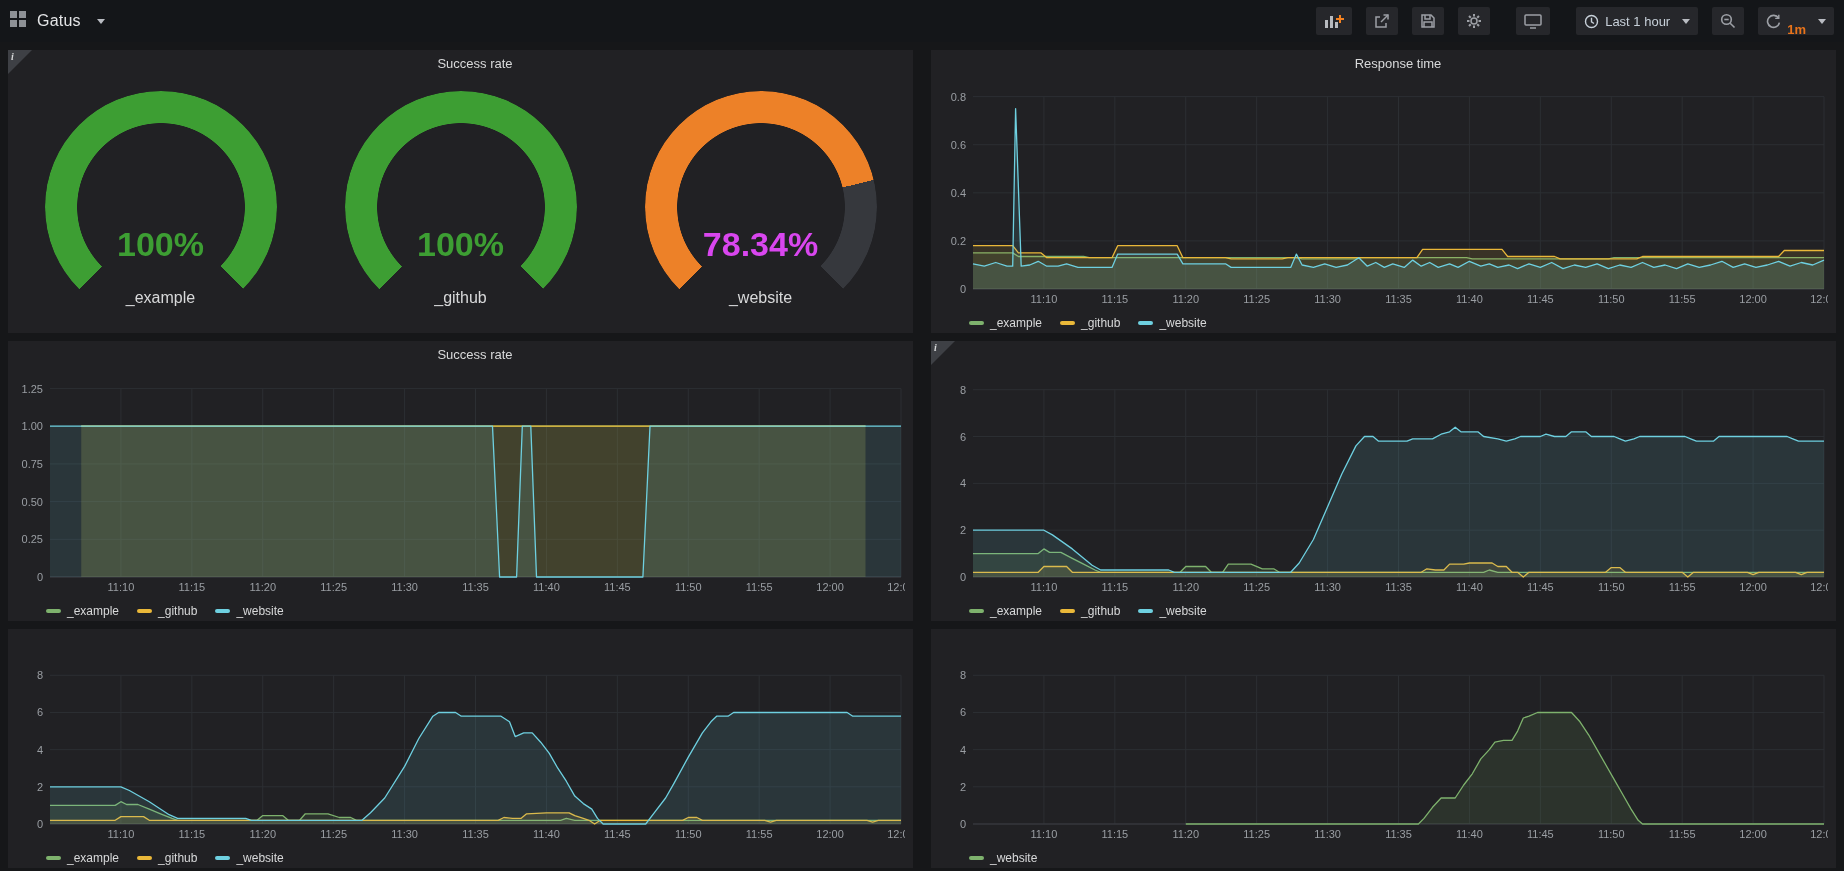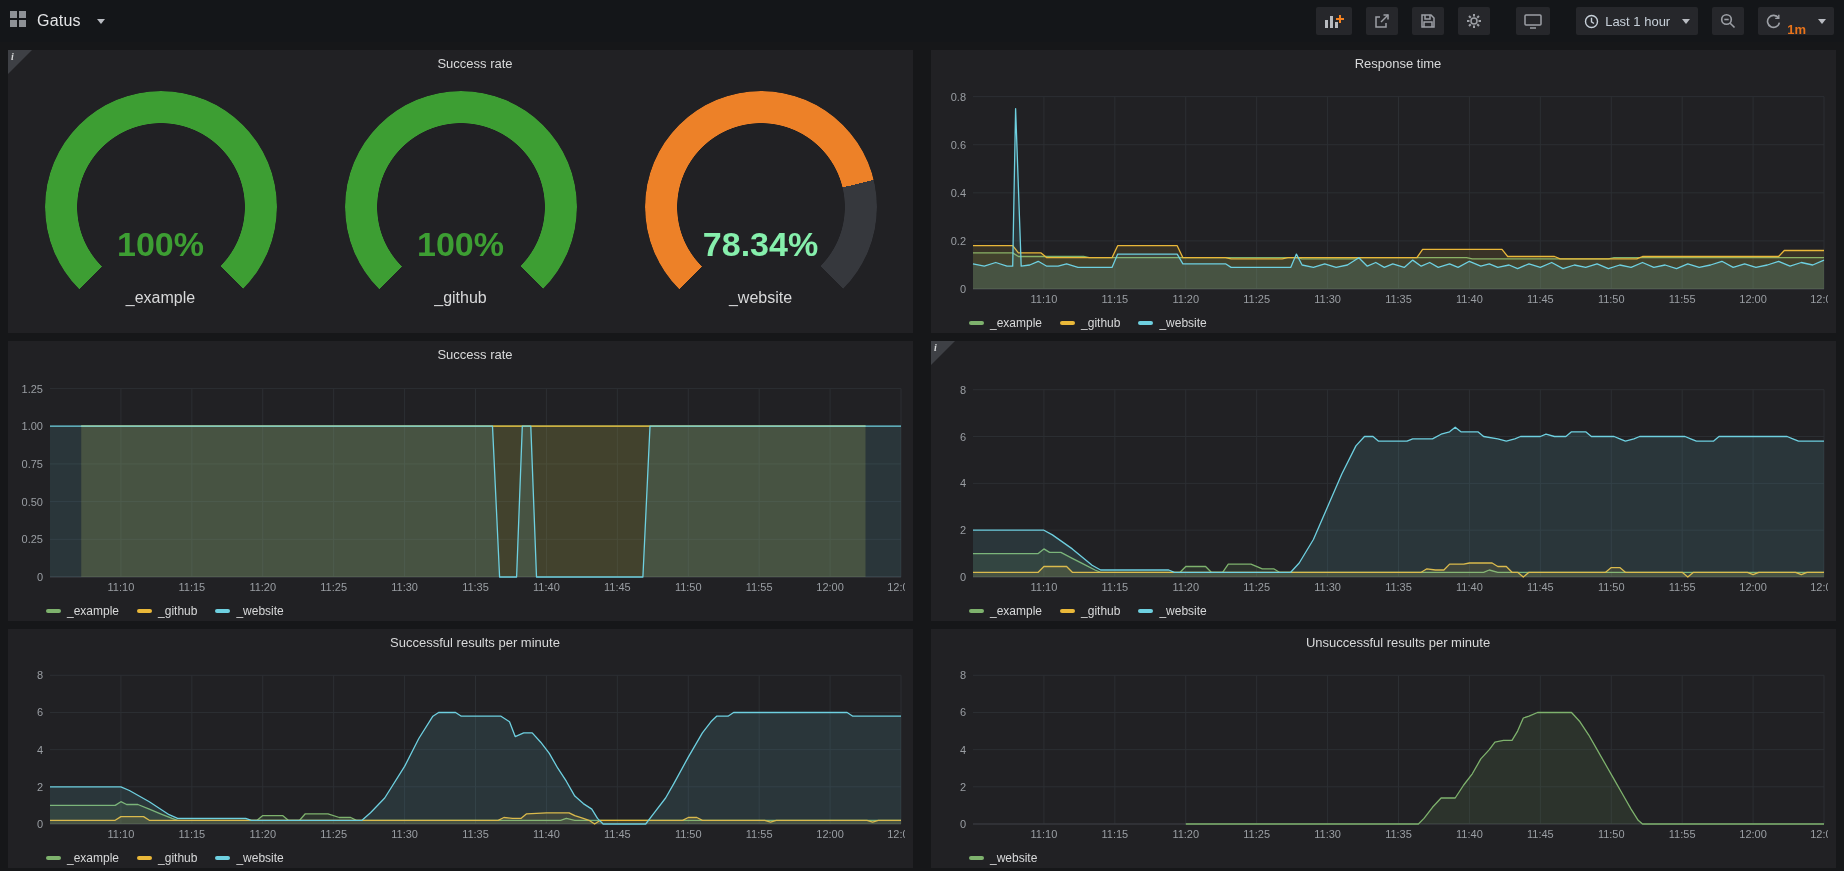--- a/index.html
+++ b/index.html
@@ -177,21 +177,21 @@
             <div class="gauge-value" style="color:#3d9e33">100%</div>
             <div class="gauge-label">_example</div>
           </div>
           <div class="gauge">
             <div class="arc" style="background:conic-gradient(from 225deg, #3d9e33 0deg 270.0deg, #36383d 270.0deg 270deg, transparent 270deg 360deg)"></div>
             <div class="gauge-value" style="color:#3d9e33">100%</div>
             <div class="gauge-label">_github</div>
           </div>
           <div class="gauge">
             <div class="arc" style="background:conic-gradient(from 225deg, #ed8128 0deg 211.5deg, #36383d 211.5deg 270deg, transparent 270deg 360deg)"></div>
-            <div class="gauge-value" style="color:#86efac">78.34%</div>
+            <div class="gauge-value" style="color:#d946ef">78.34%</div>
             <div class="gauge-label">_website</div>
           </div>
         </div>
       </div>
   </section>
 
   <section class="panel">
     <div class="panel-header">Response time</div>
     <div class="panel-body">
       <div class="chart"><svg width="891" height="230">
@@ -378,21 +378,20 @@
           </span>
           <span class="legend-item">
             <i style="background:#6ED0E0"></i>
             <span>_website</span>
           </span>
         </div>
     </div>
   </section>
 
   <section class="panel">
-    <div class="panel-header">Successful results per minute</div>
     <div class="panel-body">
       <div class="chart"><svg width="891" height="186">
             <line x1="106.91666666666666" y1="17.294117647058826" x2="106.91666666666666" y2="166" stroke="#2c2f33" stroke-width="1"></line>
             <text x="106.91666666666666" y="180" fill="#9a9ea3" font-size="11" text-anchor="middle">11:10</text>
             <line x1="177.83333333333331" y1="17.294117647058826" x2="177.83333333333331" y2="166" stroke="#2c2f33" stroke-width="1"></line>
             <text x="177.83333333333331" y="180" fill="#9a9ea3" font-size="11" text-anchor="middle">11:15</text>
             <line x1="248.75" y1="17.294117647058826" x2="248.75" y2="166" stroke="#2c2f33" stroke-width="1"></line>
             <text x="248.75" y="180" fill="#9a9ea3" font-size="11" text-anchor="middle">11:20</text>
             <line x1="319.66666666666663" y1="17.294117647058826" x2="319.66666666666663" y2="166" stroke="#2c2f33" stroke-width="1"></line>
             <text x="319.66666666666663" y="180" fill="#9a9ea3" font-size="11" text-anchor="middle">11:25</text>
@@ -441,21 +440,20 @@
           </span>
           <span class="legend-item">
             <i style="background:#6ED0E0"></i>
             <span>_website</span>
           </span>
         </div>
     </div>
   </section>
 
   <section class="panel">
-    <div class="panel-header">Unsuccessful results per minute</div>
     <div class="panel-body">
       <div class="chart"><svg width="891" height="186">
             <line x1="106.91666666666666" y1="17.294117647058826" x2="106.91666666666666" y2="166" stroke="#2c2f33" stroke-width="1"></line>
             <text x="106.91666666666666" y="180" fill="#9a9ea3" font-size="11" text-anchor="middle">11:10</text>
             <line x1="177.83333333333331" y1="17.294117647058826" x2="177.83333333333331" y2="166" stroke="#2c2f33" stroke-width="1"></line>
             <text x="177.83333333333331" y="180" fill="#9a9ea3" font-size="11" text-anchor="middle">11:15</text>
             <line x1="248.75" y1="17.294117647058826" x2="248.75" y2="166" stroke="#2c2f33" stroke-width="1"></line>
             <text x="248.75" y="180" fill="#9a9ea3" font-size="11" text-anchor="middle">11:20</text>
             <line x1="319.66666666666663" y1="17.294117647058826" x2="319.66666666666663" y2="166" stroke="#2c2f33" stroke-width="1"></line>
             <text x="319.66666666666663" y="180" fill="#9a9ea3" font-size="11" text-anchor="middle">11:25</text>

